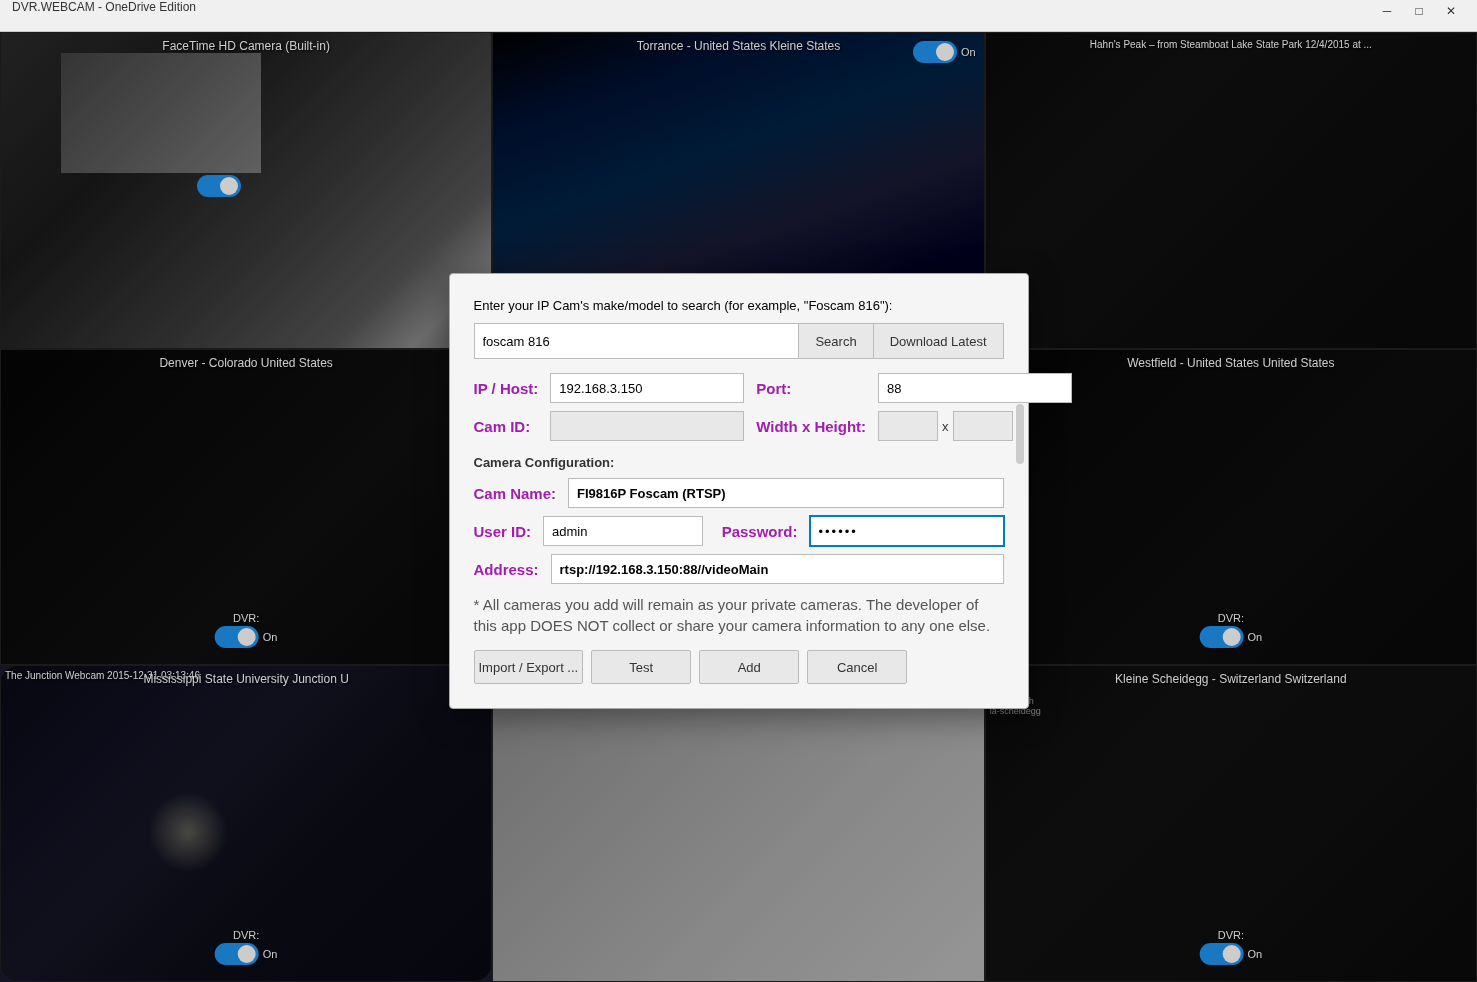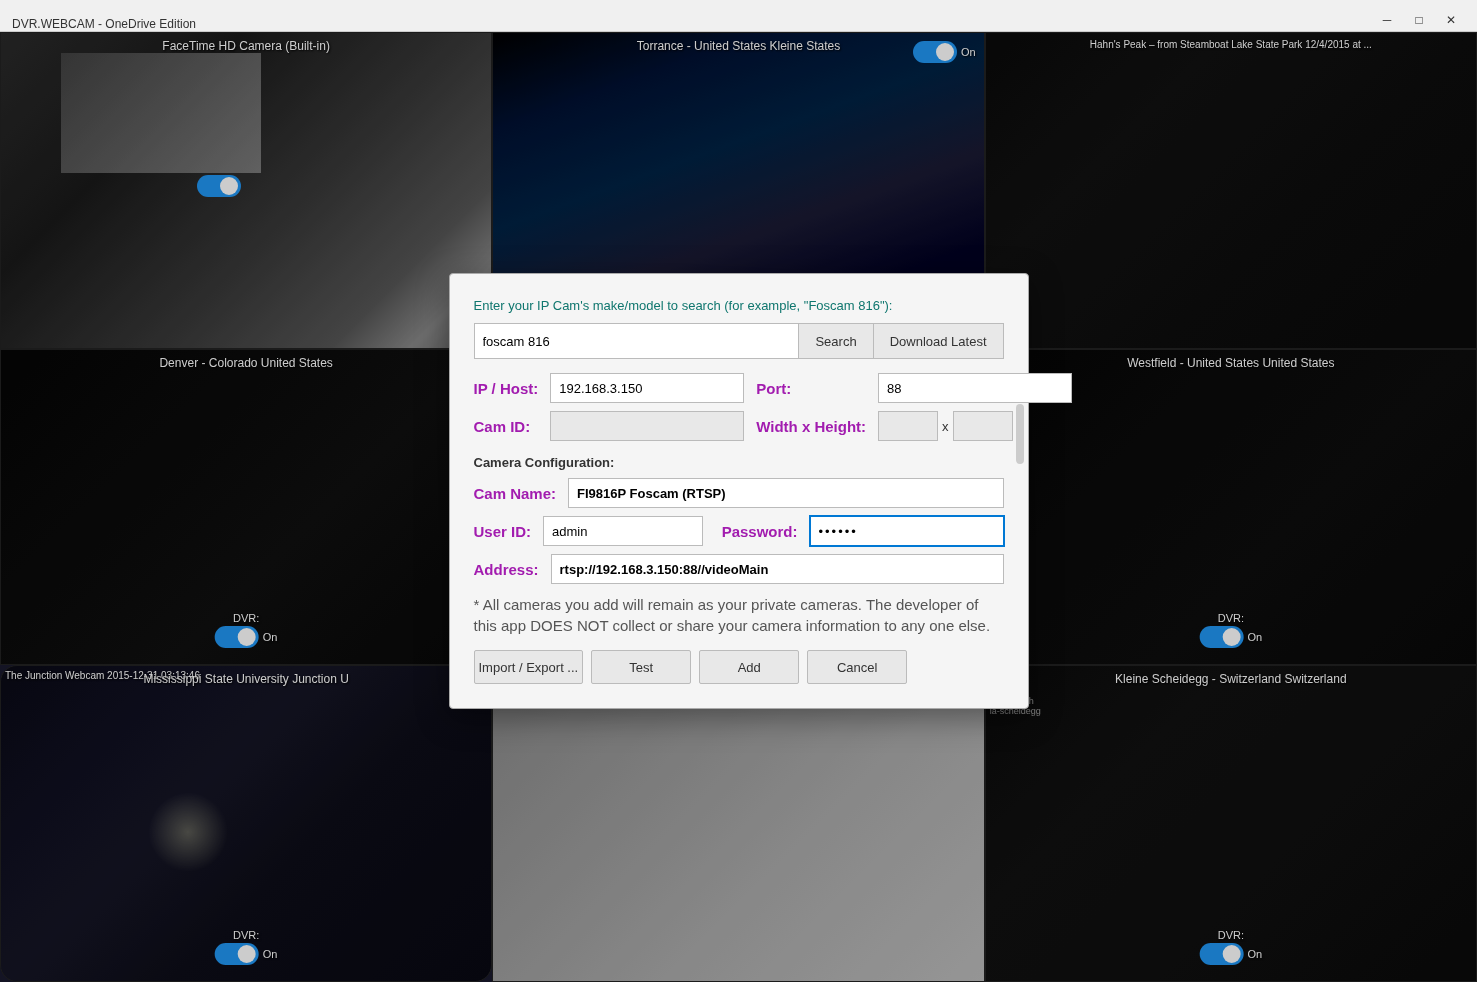--- a/index.html
+++ b/index.html
@@ -10,21 +10,21 @@
       height: 982px;
       overflow: hidden;
       position: relative;
     }
 
     
     .titlebar {
       background: #f0f0f0;
       height: 32px;
       display: flex;
-      align-items: flex-end;
+      align-items: flex-start;
       padding: 0 12px;
       border-bottom: 1px solid #ccc;
       position: relative;
       z-index: 100;
     }
     .titlebar-title {
       font-size: 12px;
       color: #333;
       flex: 1;
     }
@@ -192,21 +192,21 @@
       border: 1px solid #aaa;
       border-radius: 4px;
       padding: 24px;
       width: 580px;
       z-index: 200;
       box-shadow: 0 8px 32px rgba(0,0,0,0.4);
     }
 
     .dialog-prompt {
       font-size: 13px;
-      color: #0f766e;
+      color: #000000;
       margin-bottom: 10px;
     }
 
     .search-row {
       display: flex;
       gap: 0;
       margin-bottom: 14px;
     }
     .search-input {
       flex: 1;

